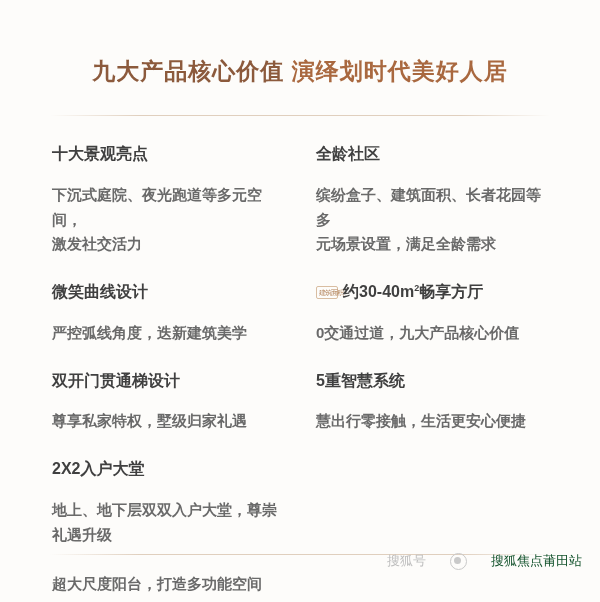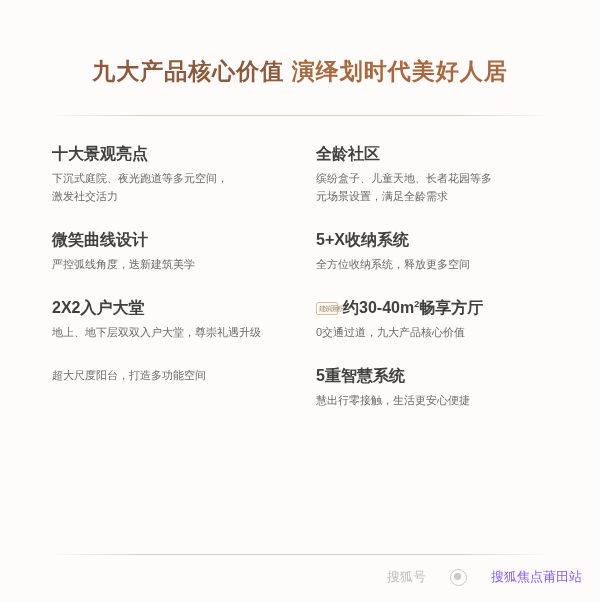--- a/index.html
+++ b/index.html
@@ -68,24 +68,25 @@
     font-size: 16px;
     font-weight: bold;
     color: #404040;
     line-height: 1.3;
     white-space: nowrap;
   }
   .item-head.wide {
     letter-spacing: 0px;
   }
   .item-desc {
-    margin-top: 4px;
-    font-size: 11px;
+    margin-top: 18px;
+    font-size: 15px;
     color: #6a6a6a;
     line-height: 1.65;
+    font-weight: bold;
   }
   .heading-with-tag {
     display: flex;
     align-items: center;
   }
   .tag {
     display: inline-block;
     font-size: 7px;
     line-height: 9px;
     color: #b07f55;
@@ -105,21 +106,21 @@
   .footer {
     position: absolute;
     left: 0;
     right: 0;
     bottom: 8px;
     height: 40px;
   }
   .watermark {
     position: absolute;
     right: 18px;
-    bottom: 8px;
+    bottom: 24px;
     display: flex;
     align-items: center;
     gap: 24px;
     font-size: 13px;
     color: #bdbdbd;
   }
   .wm-logo {
     width: 15px;
     height: 15px;
     border-radius: 50%;
@@ -135,21 +136,21 @@
     width: 7px;
     height: 7px;
     border-radius: 50%;
     background: #c9c9c9;
   }
   .wm-text-main {
     color: #bdbdbd;
     white-space: nowrap;
   }
   .wm-text-sub {
-    color: #8b5cf6;
+    color: #14532d;
     white-space: nowrap;
   }
 </style>
 </head>
 <body>
 
 <div class="page">
   <div class="inner-frame">
 
     <div class="title">
@@ -167,44 +168,44 @@
           <div class="item-head">十大景观亮点</div>
           <div class="item-desc" style="white-space:pre-line">下沉式庭院、夜光跑道等多元空间，
 激发社交活力</div>
         </div>
 
         <div class="item">
           <div class="item-head">微笑曲线设计</div>
           <div class="item-desc" style="white-space:pre-line">严控弧线角度，迭新建筑美学</div>
         </div>
 
+        <div class="item">
+          <div class="item-head">双开门贯通梯设计</div>
+          <div class="item-desc" style="white-space:pre-line">尊享私家特权，墅级归家礼遇</div>
+        </div>
 
         <div class="item">
           <div class="item-head">2X2入户大堂</div>
           <div class="item-desc" style="white-space:pre-line">地上、地下层双双入户大堂，尊崇礼遇升级</div>
         </div>
 
         <div class="item">
           <div class="item-desc" style="white-space:pre-line">超大尺度阳台，打造多功能空间</div>
         </div>
 
       </div>
 
       <div class="col right">
 
         <div class="item">
           <div class="item-head">全龄社区</div>
-          <div class="item-desc" style="white-space:pre-line">缤纷盒子、儿童天地、长者花园等多
+          <div class="item-desc" style="white-space:pre-line">缤纷盒子、建筑面积、长者花园等多
 元场景设置，满足全龄需求</div>
         </div>
 
-        <div class="item">
-          <div class="item-head">5+X收纳系统</div>
-          <div class="item-desc" style="white-space:pre-line">全方位收纳系统，释放更多空间</div>
-        </div>
 
         <div class="item">
           <div class="heading-with-tag">
             <span class="tag">建筑面积</span>
             <span class="item-head"><span>约30-40m</span><span class="sup">2</span><span>畅享方厅</span></span>
           </div>
           <div class="item-desc" style="white-space:pre-line">0交通过道，九大产品核心价值</div>
         </div>
 
         <div class="item">

